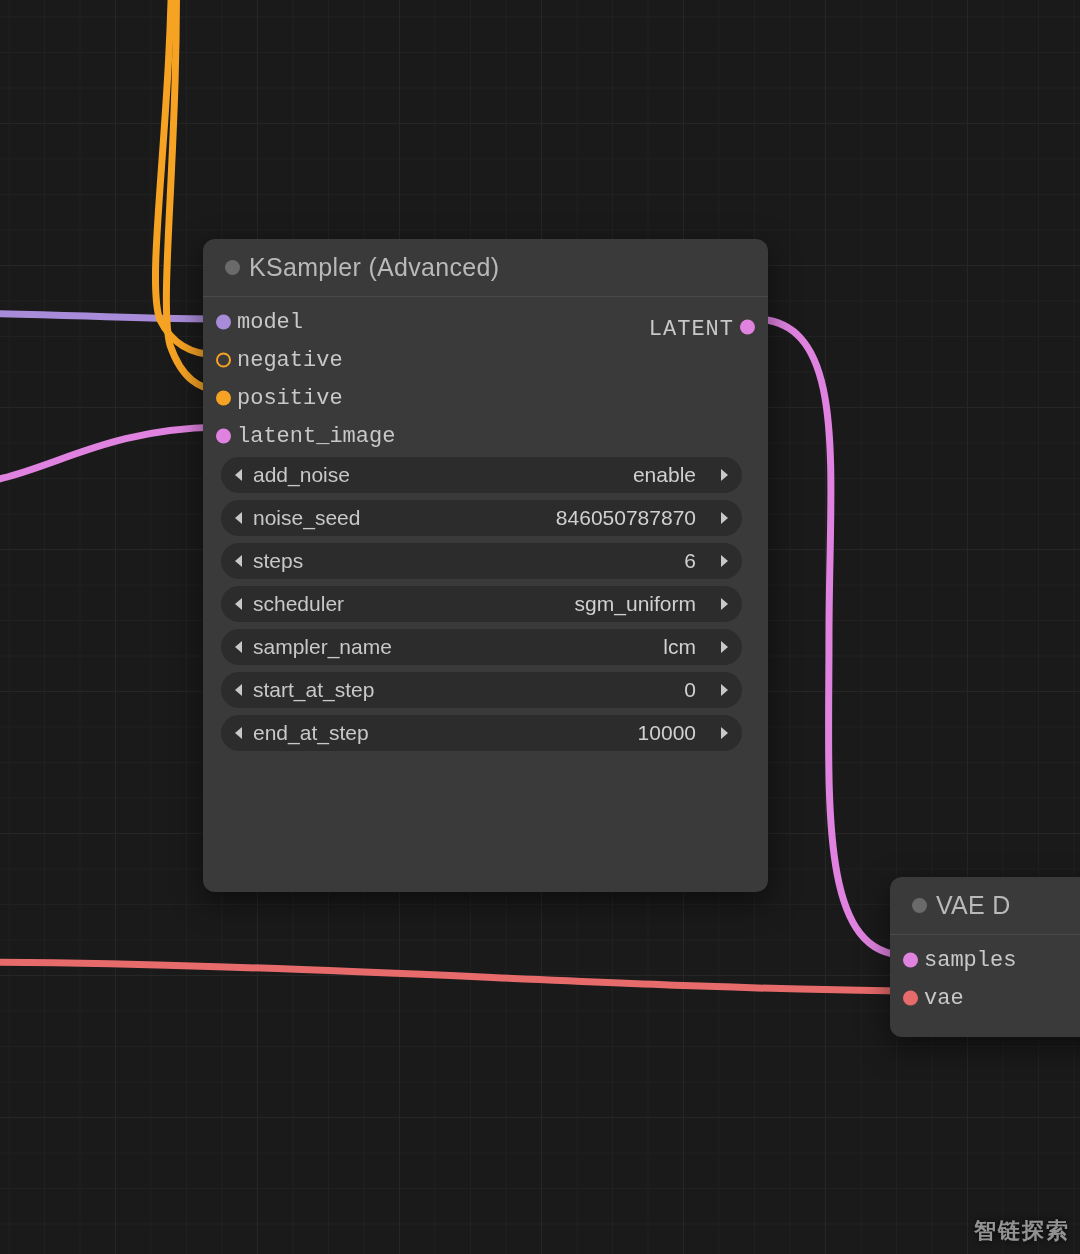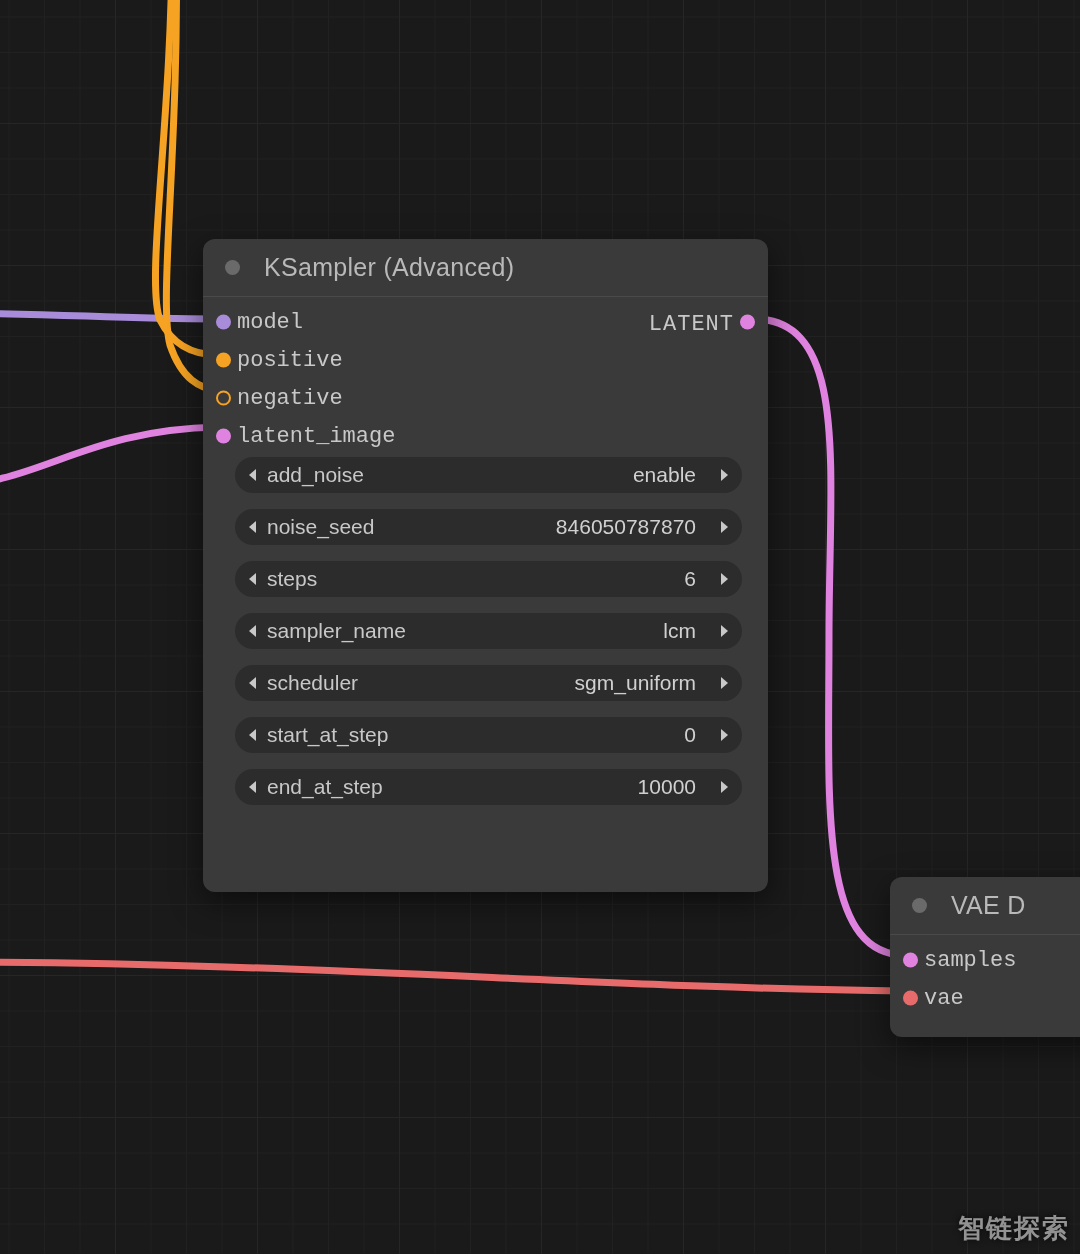--- a/index.html
+++ b/index.html
@@ -40,21 +40,21 @@
       background: #3a3a3a;
       border-radius: 12px;
       box-shadow: 0 10px 30px rgba(0,0,0,0.5);
     }
     .node-ks { left: 203px; top: 239px; width: 565px; height: 653px; }
     .node-vae { left: 890px; top: 877px; width: 260px; height: 160px; }
 
     .node-header {
       display: flex;
       align-items: center;
-      gap: 24px;
+      gap: 9px;
       padding: 14px 22px 14px 22px;
       border-bottom: 1px solid #4a4a4a;
     }
     .header-dot {
       width: 15px; height: 15px; border-radius: 50%;
       background: #6a6a6a;
     }
     .header-title {
       color: #b9b9b9;
       font-size: 25px;
@@ -91,24 +91,24 @@
       color: #c8c8c8;
       font-size: 22px;
     }
     .port-label-out {
       color: #c8c8c8;
       font-size: 22px;
       letter-spacing: 1px;
     }
 
     .widgets {
-      padding: 0 26px 18px 32px;
+      padding: 0 26px 18px 18px;
       display: flex;
       flex-direction: column;
-      gap: 16px;
+      gap: 7px;
     }
     .widget {
       height: 36px;
       background: #2c2c2c;
       border-radius: 18px;
       display: flex;
       align-items: center;
       padding: 0 10px;
       color: #c8c8c8;
       font-size: 21px;
@@ -120,21 +120,21 @@
     .w-arrow svg { display:block; }
     .w-name { margin-left: 6px; }
     .w-spacer { flex: 1; }
     .w-value { color: #d0d0d0; margin-right: 20px; }
 
     .watermark {
       position: absolute;
       right: 10px;
       bottom: 8px;
       color: rgba(255,255,255,0.55);
-      font-size: 26px;
+      font-size: 22px;
       font-weight: 700;
       letter-spacing: 2px;
       text-shadow: 0 0 6px rgba(0,0,0,0.8);
       font-family: Liberation Serif, serif;
       text-align: right;
     }
   </style>
 </head>
 <body>
 
@@ -159,34 +159,34 @@
   <div class="node-header">
     <span class="header-dot"></span>
     <span class="header-title">KSampler (Advanced)</span>
   </div>
 
   <div class="ports">
 
     <div class="port-row">
       <span class="port-dot dot-model"></span>
       <span class="port-label">model</span>
-      <div style="position:absolute; right:0; top:0; bottom:0; display:flex; align-items:flex-end; padding-right:34px;">
+      <div style="position:absolute; right:0; top:10px; bottom:0; display:flex; align-items:flex-start; padding-right:34px;">
         <span class="port-label-out">LATENT</span>
         <span class="port-dot dot-pink" style="right:13px; left:auto;"></span>
       </div>
     </div>
     <div class="port-row">
+      <span class="port-dot dot-orange hollow"></span>
+      <span class="port-label">negative</span>
+    </div>
+    <div class="port-row">
       <span class="port-dot dot-orange"></span>
       <span class="port-label">positive</span>
     </div>
     <div class="port-row">
-      <span class="port-dot dot-orange hollow"></span>
-      <span class="port-label">negative</span>
-    </div>
-    <div class="port-row">
       <span class="port-dot dot-pink"></span>
       <span class="port-label">latent_image</span>
     </div>
   </div>
 
   <div class="widgets">
     <div class="widget">
       <span class="w-arrow">
           <svg width="12" height="14" viewBox="0 0 12 14">
             <path d="M9 1 L2 7 L9 13 Z" fill="#c8c8c8"></path>
@@ -230,38 +230,38 @@
             <path d="M3 1 L10 7 L3 13 Z" fill="#c8c8c8"></path>
           </svg>
         </span>
     </div>
     <div class="widget">
       <span class="w-arrow">
           <svg width="12" height="14" viewBox="0 0 12 14">
             <path d="M9 1 L2 7 L9 13 Z" fill="#c8c8c8"></path>
           </svg>
         </span>
+      <span class="w-name">scheduler</span>
+      <span class="w-spacer"></span>
+      <span class="w-value">sgm_uniform</span>
+      <span class="w-arrow">
+          <svg width="12" height="14" viewBox="0 0 12 14">
+            <path d="M3 1 L10 7 L3 13 Z" fill="#c8c8c8"></path>
+          </svg>
+        </span>
+    </div>
+    <div class="widget">
+      <span class="w-arrow">
+          <svg width="12" height="14" viewBox="0 0 12 14">
+            <path d="M9 1 L2 7 L9 13 Z" fill="#c8c8c8"></path>
+          </svg>
+        </span>
       <span class="w-name">sampler_name</span>
       <span class="w-spacer"></span>
       <span class="w-value">lcm</span>
-      <span class="w-arrow">
-          <svg width="12" height="14" viewBox="0 0 12 14">
-            <path d="M3 1 L10 7 L3 13 Z" fill="#c8c8c8"></path>
-          </svg>
-        </span>
-    </div>
-    <div class="widget">
-      <span class="w-arrow">
-          <svg width="12" height="14" viewBox="0 0 12 14">
-            <path d="M9 1 L2 7 L9 13 Z" fill="#c8c8c8"></path>
-          </svg>
-        </span>
-      <span class="w-name">scheduler</span>
-      <span class="w-spacer"></span>
-      <span class="w-value">sgm_uniform</span>
       <span class="w-arrow">
           <svg width="12" height="14" viewBox="0 0 12 14">
             <path d="M3 1 L10 7 L3 13 Z" fill="#c8c8c8"></path>
           </svg>
         </span>
     </div>
     <div class="widget">
       <span class="w-arrow">
           <svg width="12" height="14" viewBox="0 0 12 14">
             <path d="M9 1 L2 7 L9 13 Z" fill="#c8c8c8"></path>

